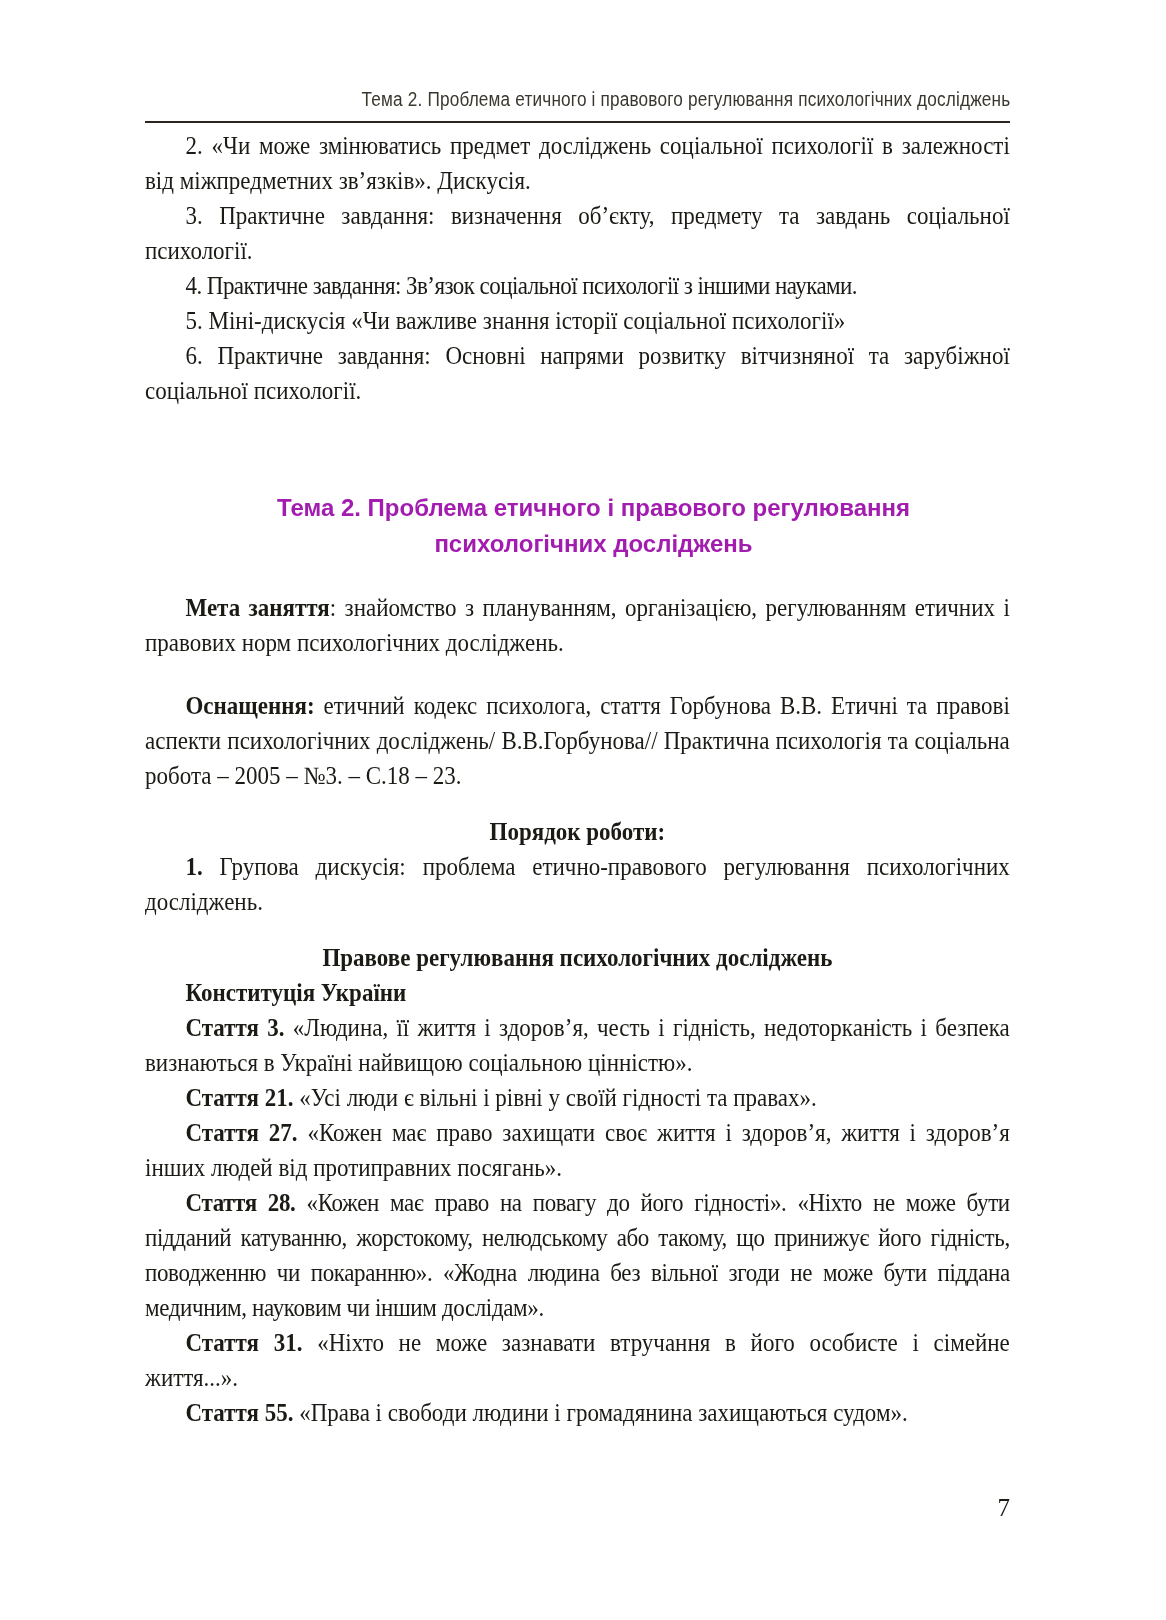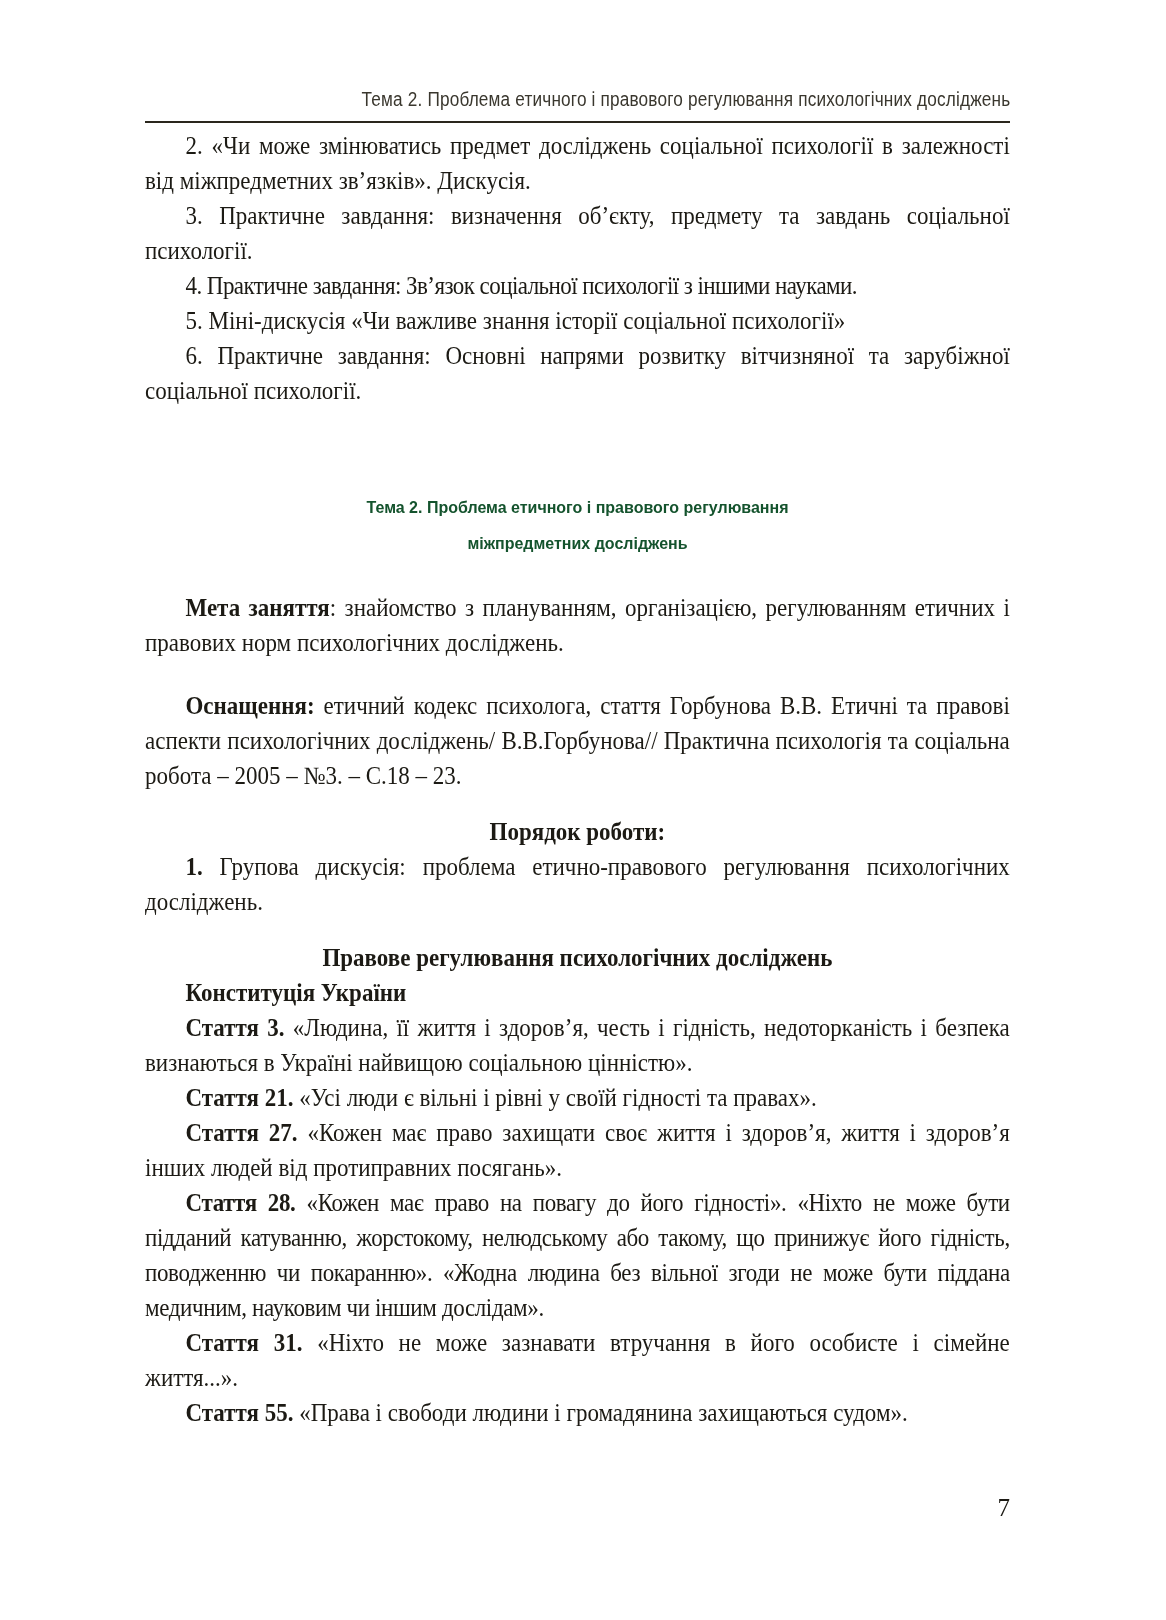--- a/index.html
+++ b/index.html
@@ -52,28 +52,28 @@
     }
     .p {
       margin: 0;
       text-indent: 44px;
       text-align: justify;
     }
     .block-top { position: absolute; top: 128px; left: 0; }
     .topic-title {
       position: absolute;
       top: 490px;
-      left: 0;
+      left: 16px;
       width: 865px;
       text-align: center;
       font-family: "Liberation Sans", "DejaVu Sans", sans-serif;
       font-weight: bold;
-      font-size: 16px;
+      font-size: 24px;
       line-height: 36px;
-      color: #14532d;
+      color: #a21caf;
     }
     .block-goal { position: absolute; top: 590px; left: 0; }
     .block-equip { position: absolute; top: 688px; left: 0; }
     .center-bold {
       text-align: center;
       font-weight: bold;
       text-indent: 0;
     }
     .block-order { position: absolute; top: 814px; left: 0; }
     .block-law { position: absolute; top: 940px; left: 0; }
@@ -102,21 +102,21 @@
   <div class="block-top body-text">
     <p class="p">2. «Чи може змінюватись предмет досліджень соціальної психології в залежності від міжпредметних зв’язків». Дискусія.</p>
     <p class="p">3. Практичне завдання: визначення об’єкту, предмету та завдань соціальної психології.</p>
     <p class="p" style="letter-spacing:-0.6px;">4. Практичне завдання: Зв’язок соціальної психології з іншими науками.</p>
     <p class="p">5. Міні-дискусія «Чи важливе знання історії соціальної психології»</p>
     <p class="p">6. Практичне завдання: Основні напрями розвитку вітчизняної та зарубіжної соціальної психології.</p>
   </div>
 
   <div class="topic-title">
     <div>Тема 2. Проблема етичного і правового регулювання</div>
-    <div>міжпредметних досліджень</div>
+    <div>психологічних досліджень</div>
   </div>
 
   <div class="block-goal body-text">
     <p class="p">
       <span class="b">Мета заняття</span><span>: знайомство з плануванням, організацією, регулюванням етичних і правових норм психологічних досліджень.</span>
     </p>
   </div>
 
   <div class="block-equip body-text">
     <p class="p">

